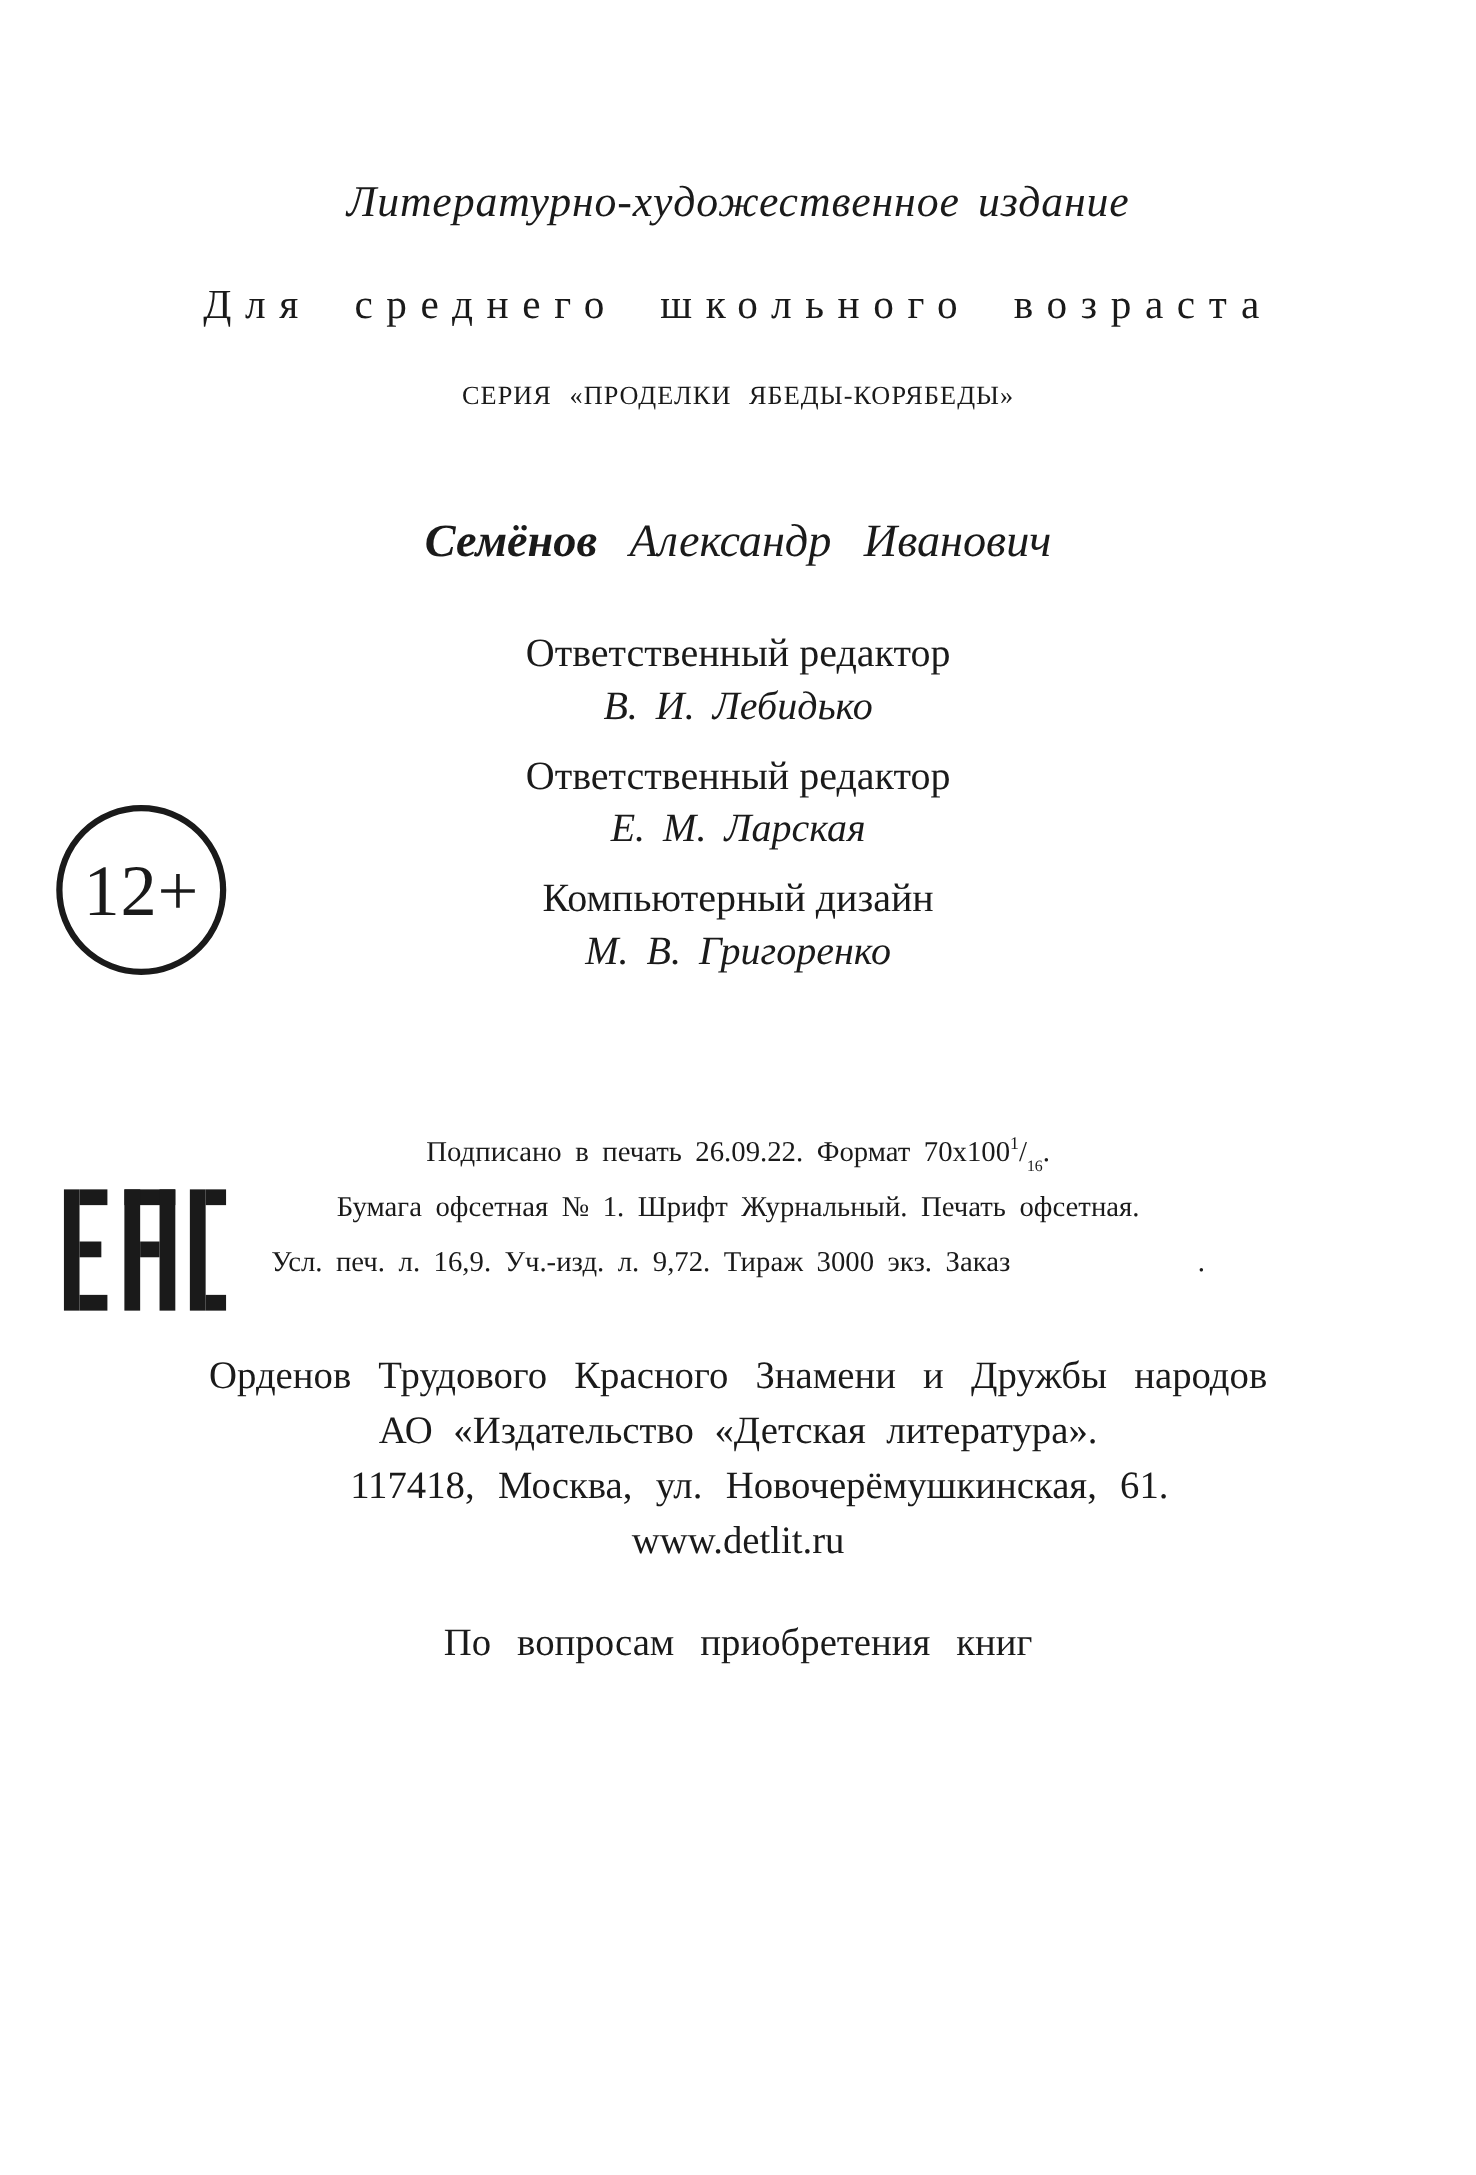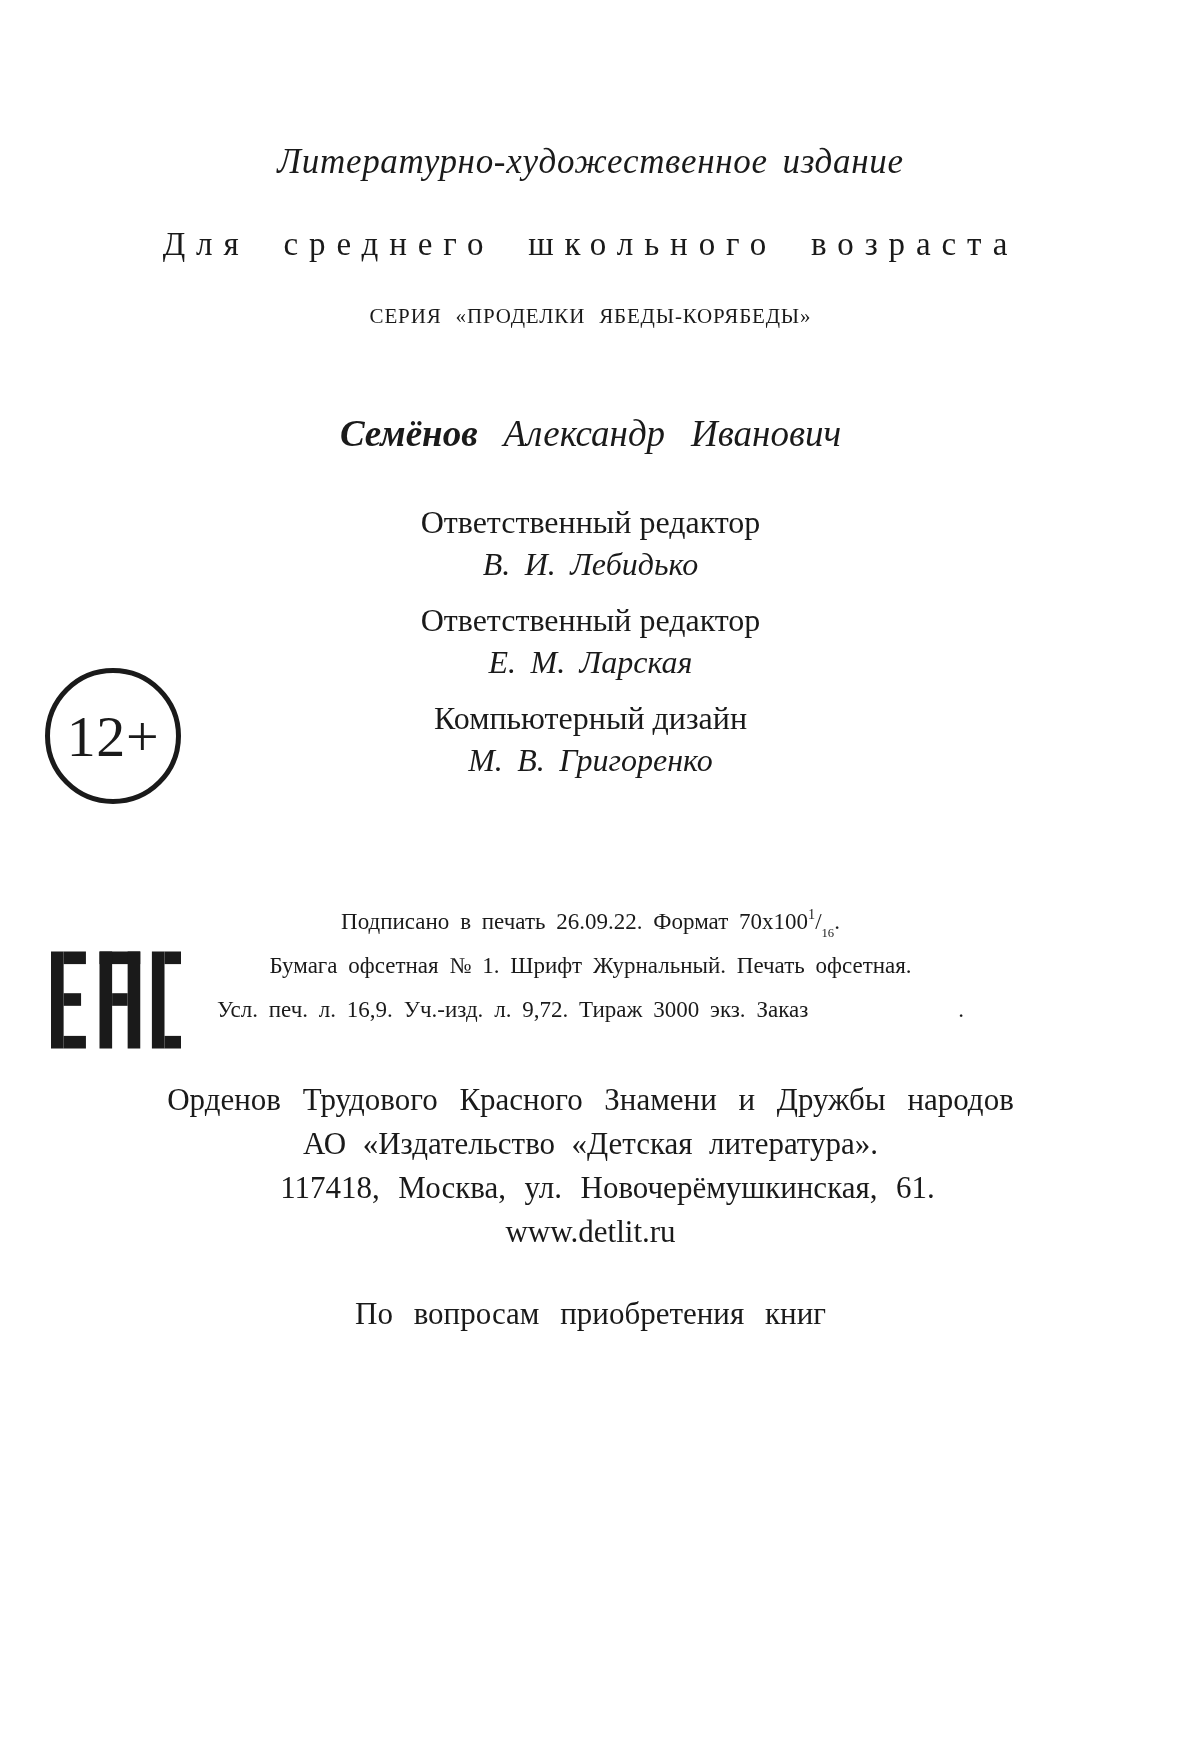--- a/index.html
+++ b/index.html
@@ -101,21 +101,21 @@
   .contact-block {
     margin-top: 38px;
     font-size: 31px;
     line-height: 44px;
   }
   .contact-line1 { word-spacing: 0.42em; }
   .contact-line2 { word-spacing: 0.18em; }
   .age-badge {
     position: absolute;
     left: 30px;
-    top: 668px;
+    top: 644px;
     width: 126px;
     height: 126px;
     border: 5px solid #1a1a1a;
     border-radius: 50%;
     display: flex;
     align-items: center;
     justify-content: center;
     font-size: 58px;
     letter-spacing: 0.01em;
   }

